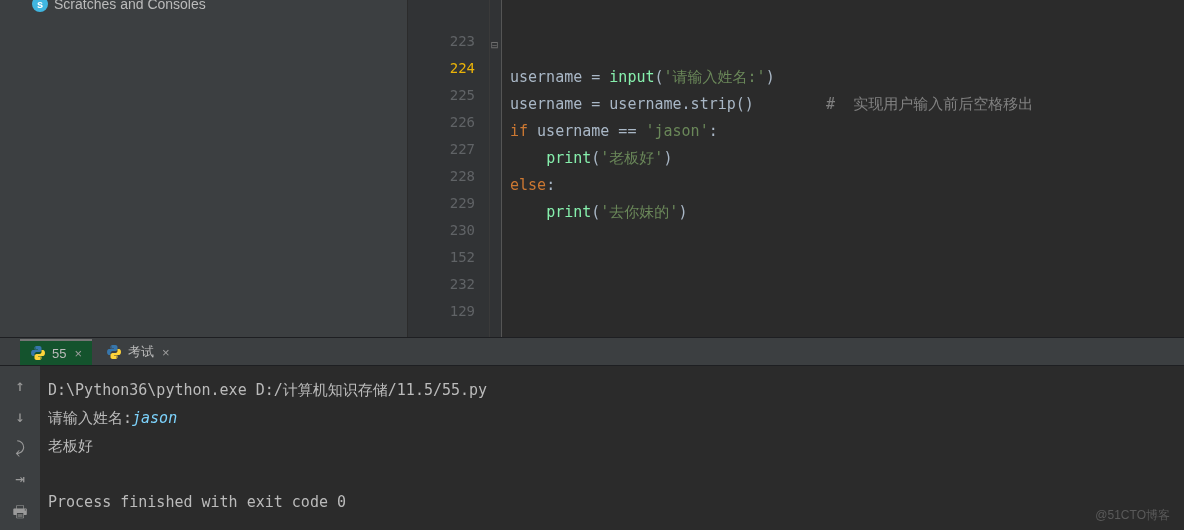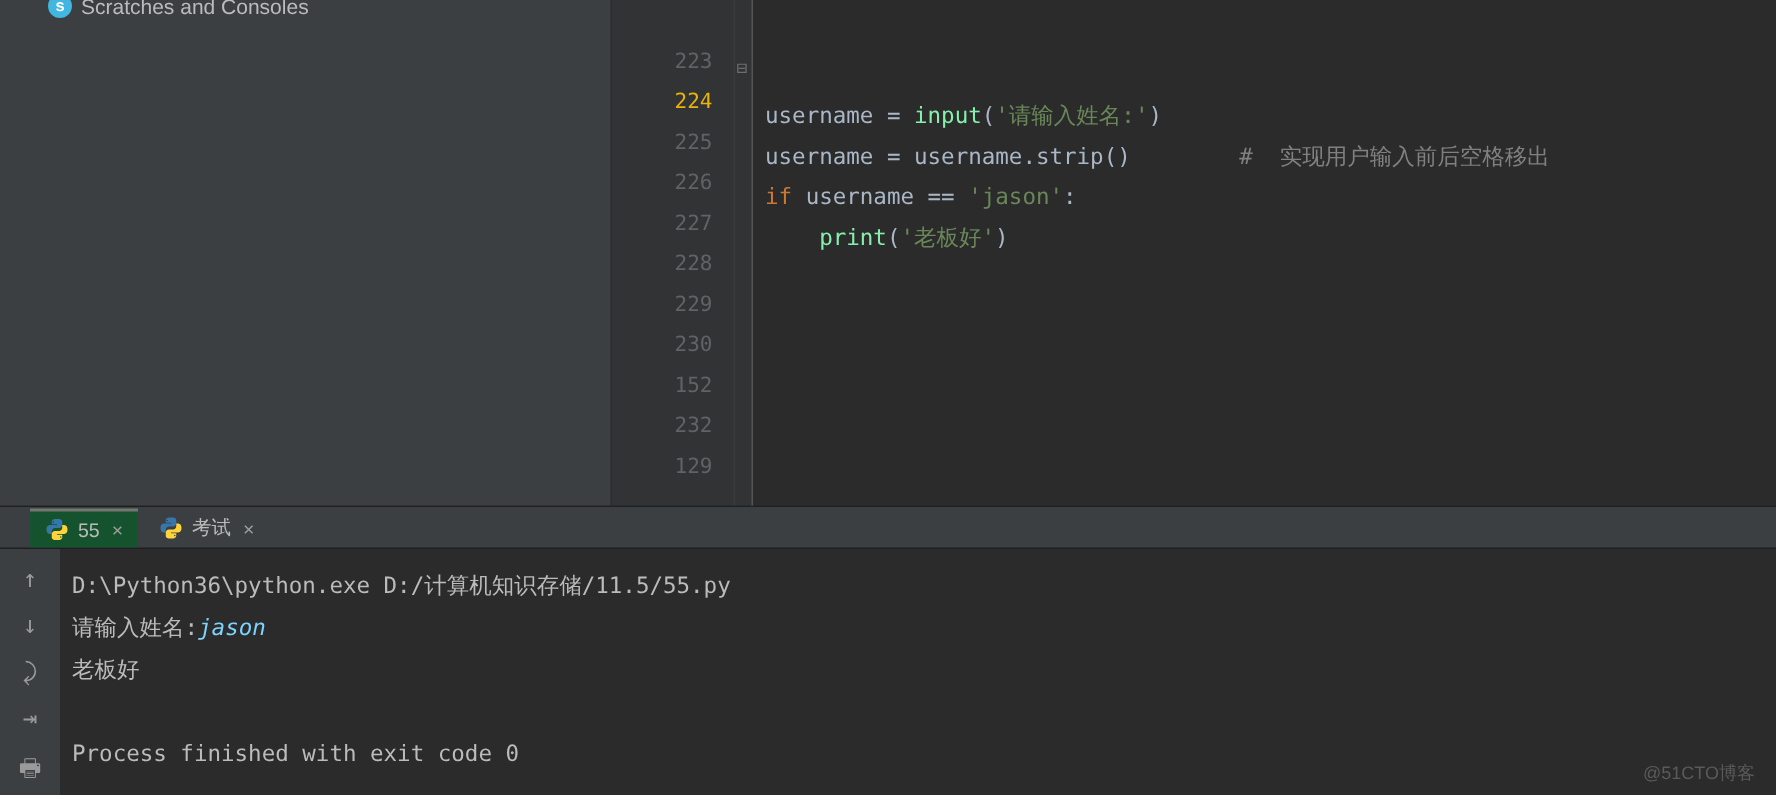--- a/index.html
+++ b/index.html
@@ -195,20 +195,22 @@
     <div class="fold-gutter">
       <span class="fold-mark" title="Collapse block">⊟</span>
     </div>
     <div class="code">
       <div class="line"> </div>
       <div class="line"> </div>
       <div class="line"><span class="c-id">username = </span><span class="c-fn">input</span><span class="c-id">(</span><span class="c-str">'请输入姓名:'</span><span class="c-id">)</span></div>
       <div class="line"><span class="c-id">username = username.strip()</span>        <span class="c-cm">#  实现用户输入前后空格移出</span></div>
       <div class="line"><span class="c-kw">if</span><span class="c-id"> username == </span><span class="c-str">'jason'</span><span class="c-id">:</span></div>
       <div class="line">    <span class="c-fn">print</span><span class="c-id">(</span><span class="c-str">'老板好'</span><span class="c-id">)</span></div>
+      <div class="line"><span class="c-kw">else</span><span class="c-id">:</span></div>
+      <div class="line">    <span class="c-fn">print</span><span class="c-id">(</span><span class="c-str">'去你妹的'</span><span class="c-id">)</span></div>
       <div class="line"> </div>
       <div class="line"> </div>
     </div>
   </div>
 </div>
 
 <div class="bottom">
   <div class="run-tabs">
     <div class="run-tab active">
       <span class="py-badge">

